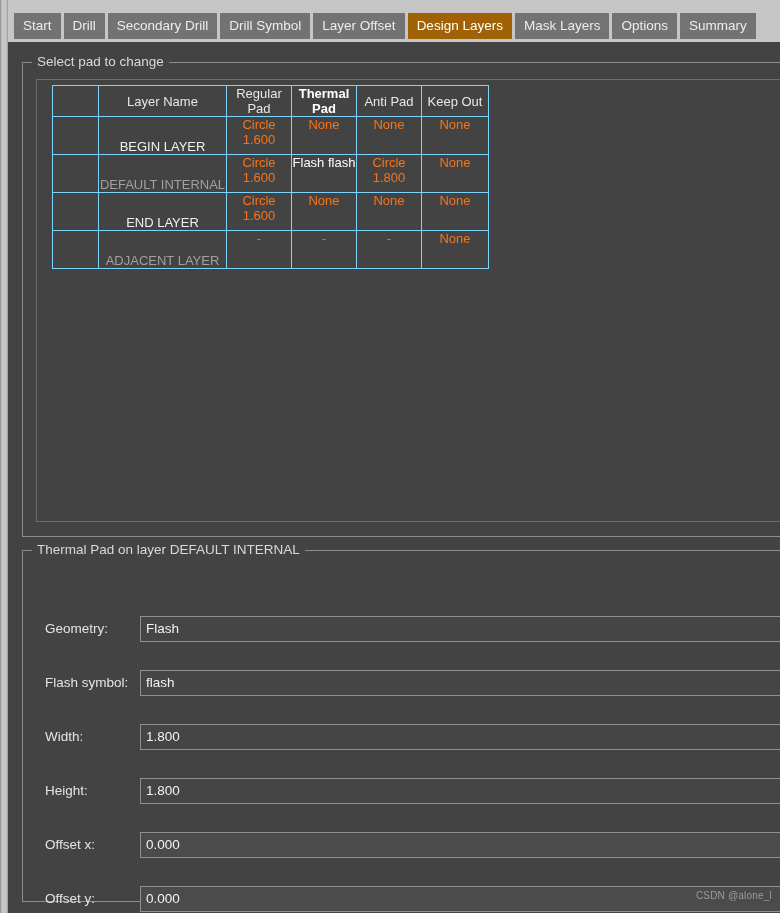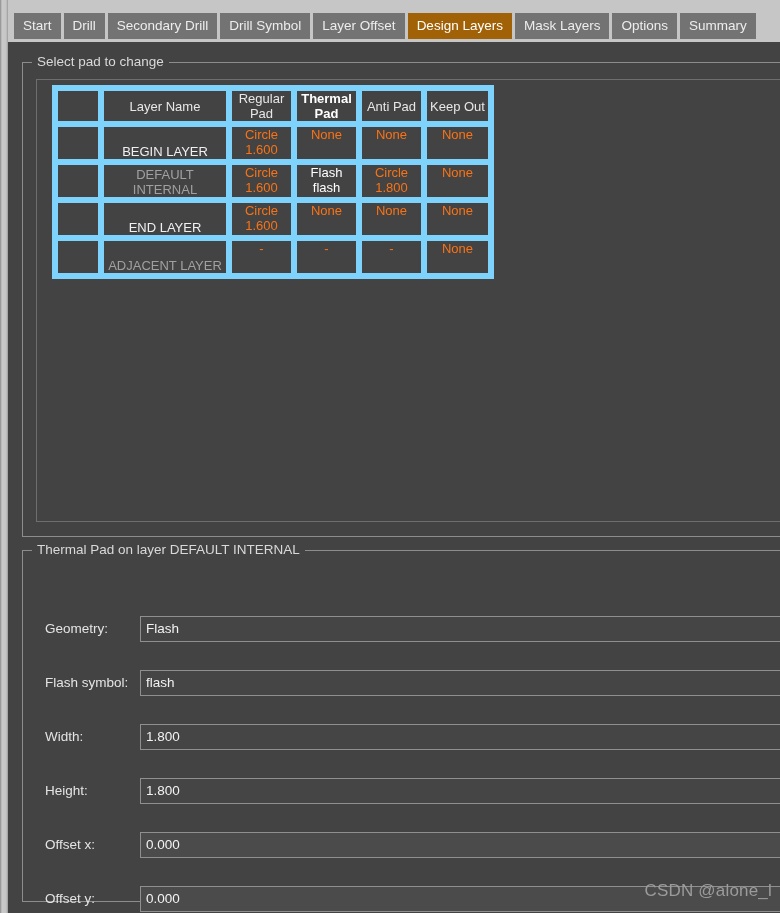--- a/index.html
+++ b/index.html
@@ -101,21 +101,21 @@
   }
 
   
   #pad-table {
     position: absolute;
     left: 15px; top: 5px;
     border-collapse: collapse;
     table-layout: fixed;
   }
   #pad-table th, #pad-table td {
-    border: 6px solid #7dd3fc;
+    border: 1px solid #7dd3fc;
     font-size: 13px;
     font-weight: normal;
     padding: 0;
   }
   #pad-table th {
     height: 28px;
     color: #e7e7e7;
     text-align: center;
     vertical-align: middle;
     background: #434343;
@@ -179,21 +179,21 @@
   }
   .fi.w-normal { left: 117px; width: 700px; }
   .fi.readonlyish { background: #4b4b4b; }
 
   
   #watermark {
     position: absolute;
     right: 8px;
     bottom: 12px;
     color: #9b9b9b;
-    font-size: 17px;
+    font-size: 10px;
     letter-spacing: 0.2px;
     user-select: none;
     margin-left: 8px;
   }
 </style>
 </head>
 <body>
 
 <div id="left-gutter"></div>
 

